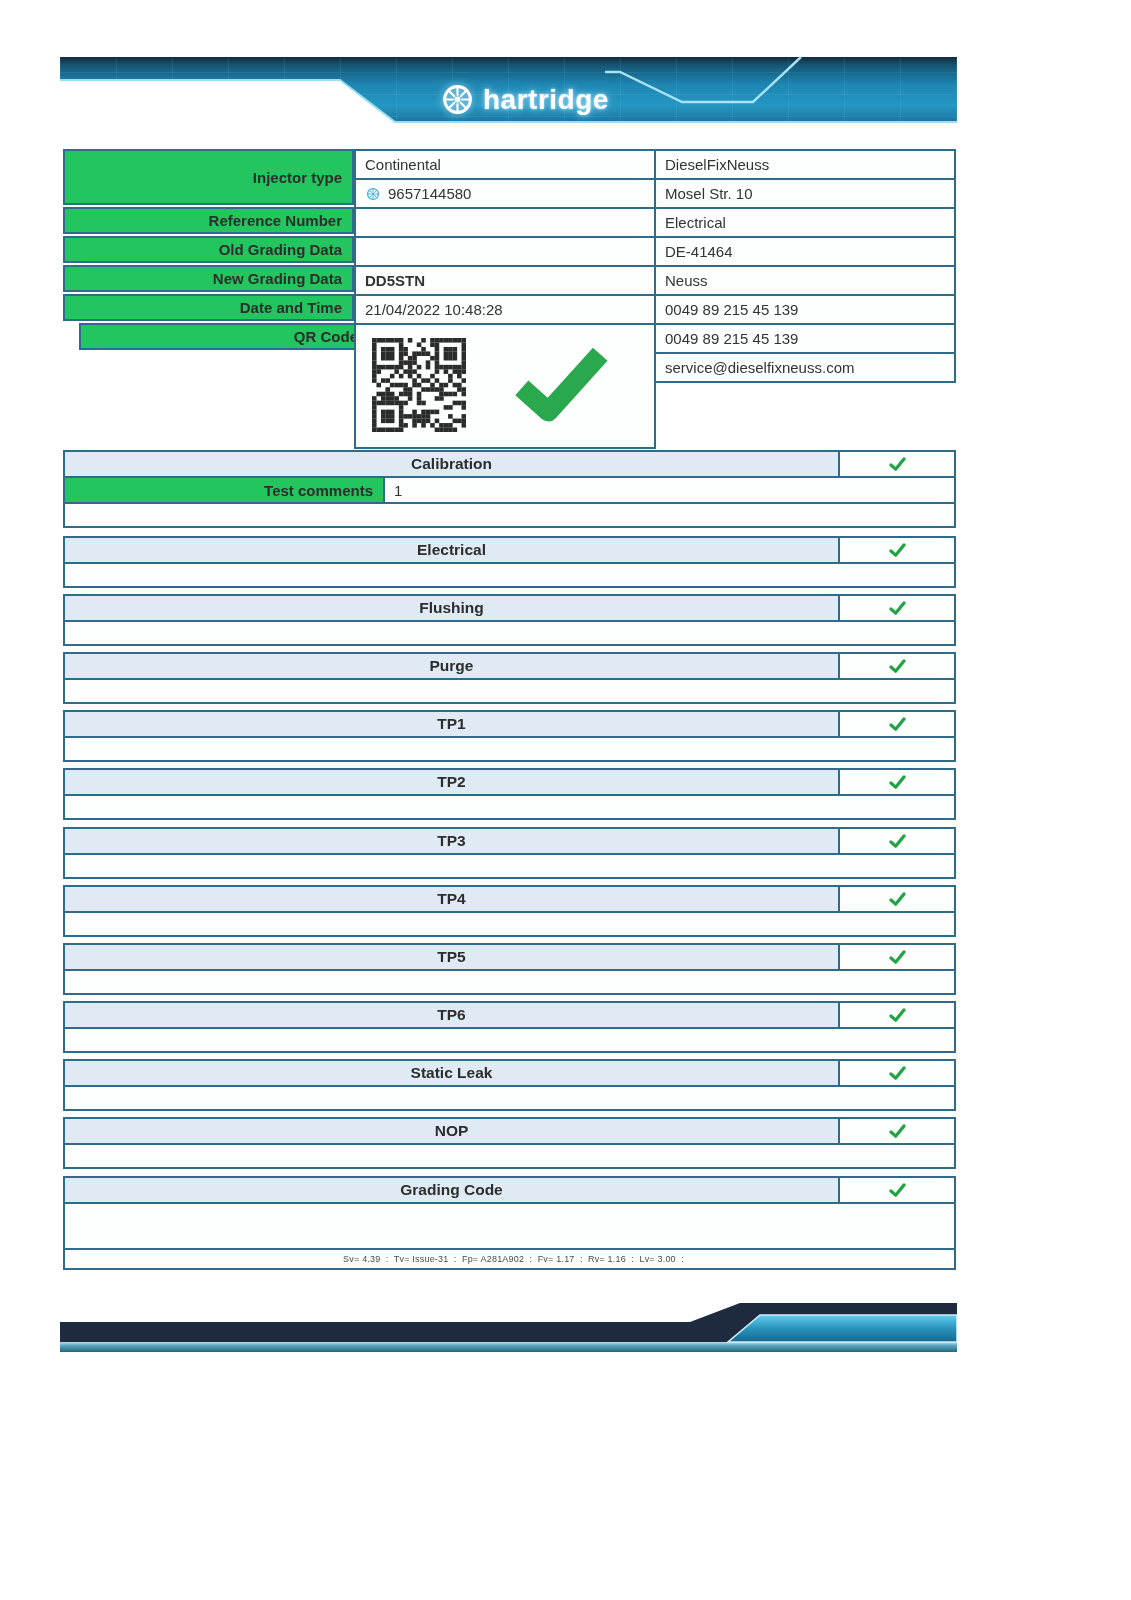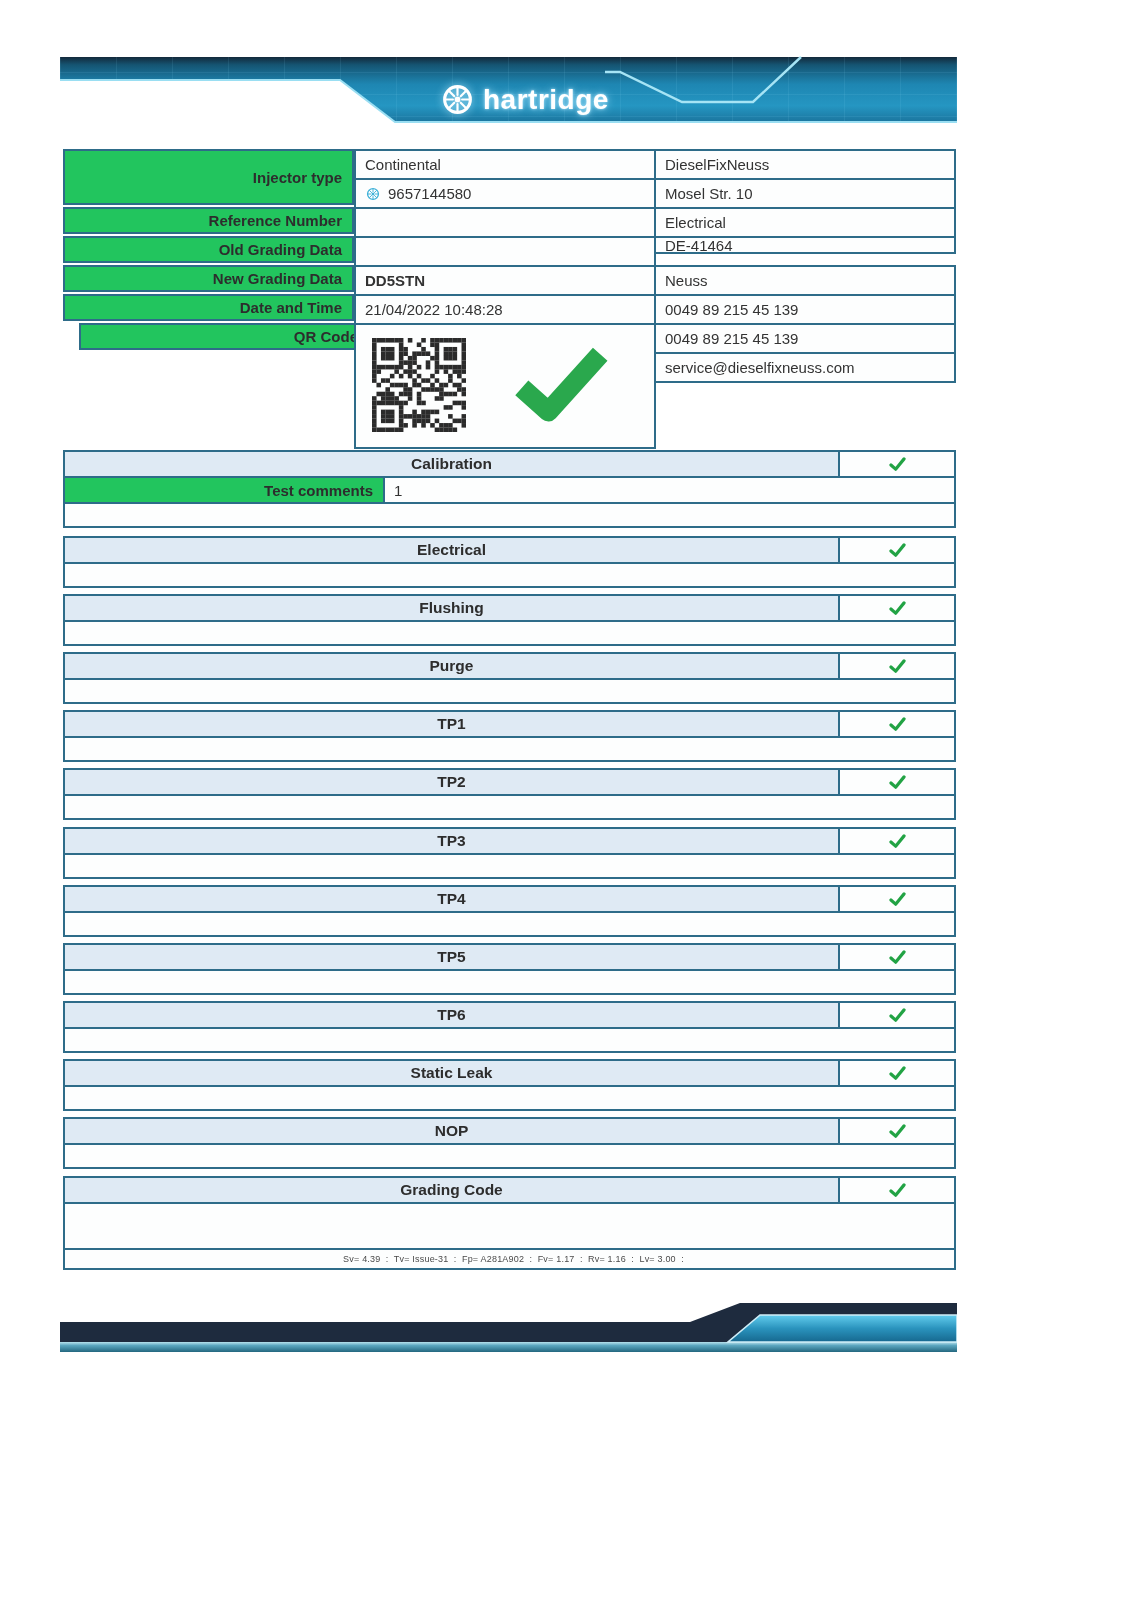--- a/index.html
+++ b/index.html
@@ -338,21 +338,21 @@
         <rect x="18" y="20" width="1.02" height="1.02" fill="#2b2b2b"></rect>
       </svg>
     <svg width="98" height="90" viewBox="0 0 140 105" style="position:absolute;left:156px;top:14px;">
       <path d="M14 58 L52 92 L126 10" fill="none" stroke="#2aa84d" stroke-width="28" stroke-linecap="butt" stroke-linejoin="round"></path>
     </svg>
   </div>
 
   <div class="cell val" style="left:654px;top:149px;width:302px;height:31px;">DieselFixNeuss</div>
   <div class="cell val" style="left:654px;top:178px;width:302px;height:31px;">Mosel Str. 10</div>
   <div class="cell val" style="left:654px;top:207px;width:302px;height:31px;">Electrical</div>
-  <div class="cell val" style="left:654px;top:236px;width:302px;height:18px;">DE-41464</div>
+  <div class="cell val" style="left:654px;top:236px;width:302px;height:31px;">DE-41464</div>
   <div class="cell val" style="left:654px;top:265px;width:302px;height:31px;">Neuss</div>
   <div class="cell val" style="left:654px;top:294px;width:302px;height:31px;">0049 89 215 45 139</div>
   <div class="cell val" style="left:654px;top:323px;width:302px;height:31px;">0049 89 215 45 139</div>
   <div class="cell val" style="left:654px;top:352px;width:302px;height:31px;">service@dieselfixneuss.com</div>
 
   <div class="cell lbl" style="left:63px;top:476px;width:322px;height:28px;">Test comments</div>
   <div class="cell val" style="left:383px;top:476px;width:573px;height:28px;">1</div>
 
   <div id="sections">
       <div class="cell sec-head" style="top: 450px;">

